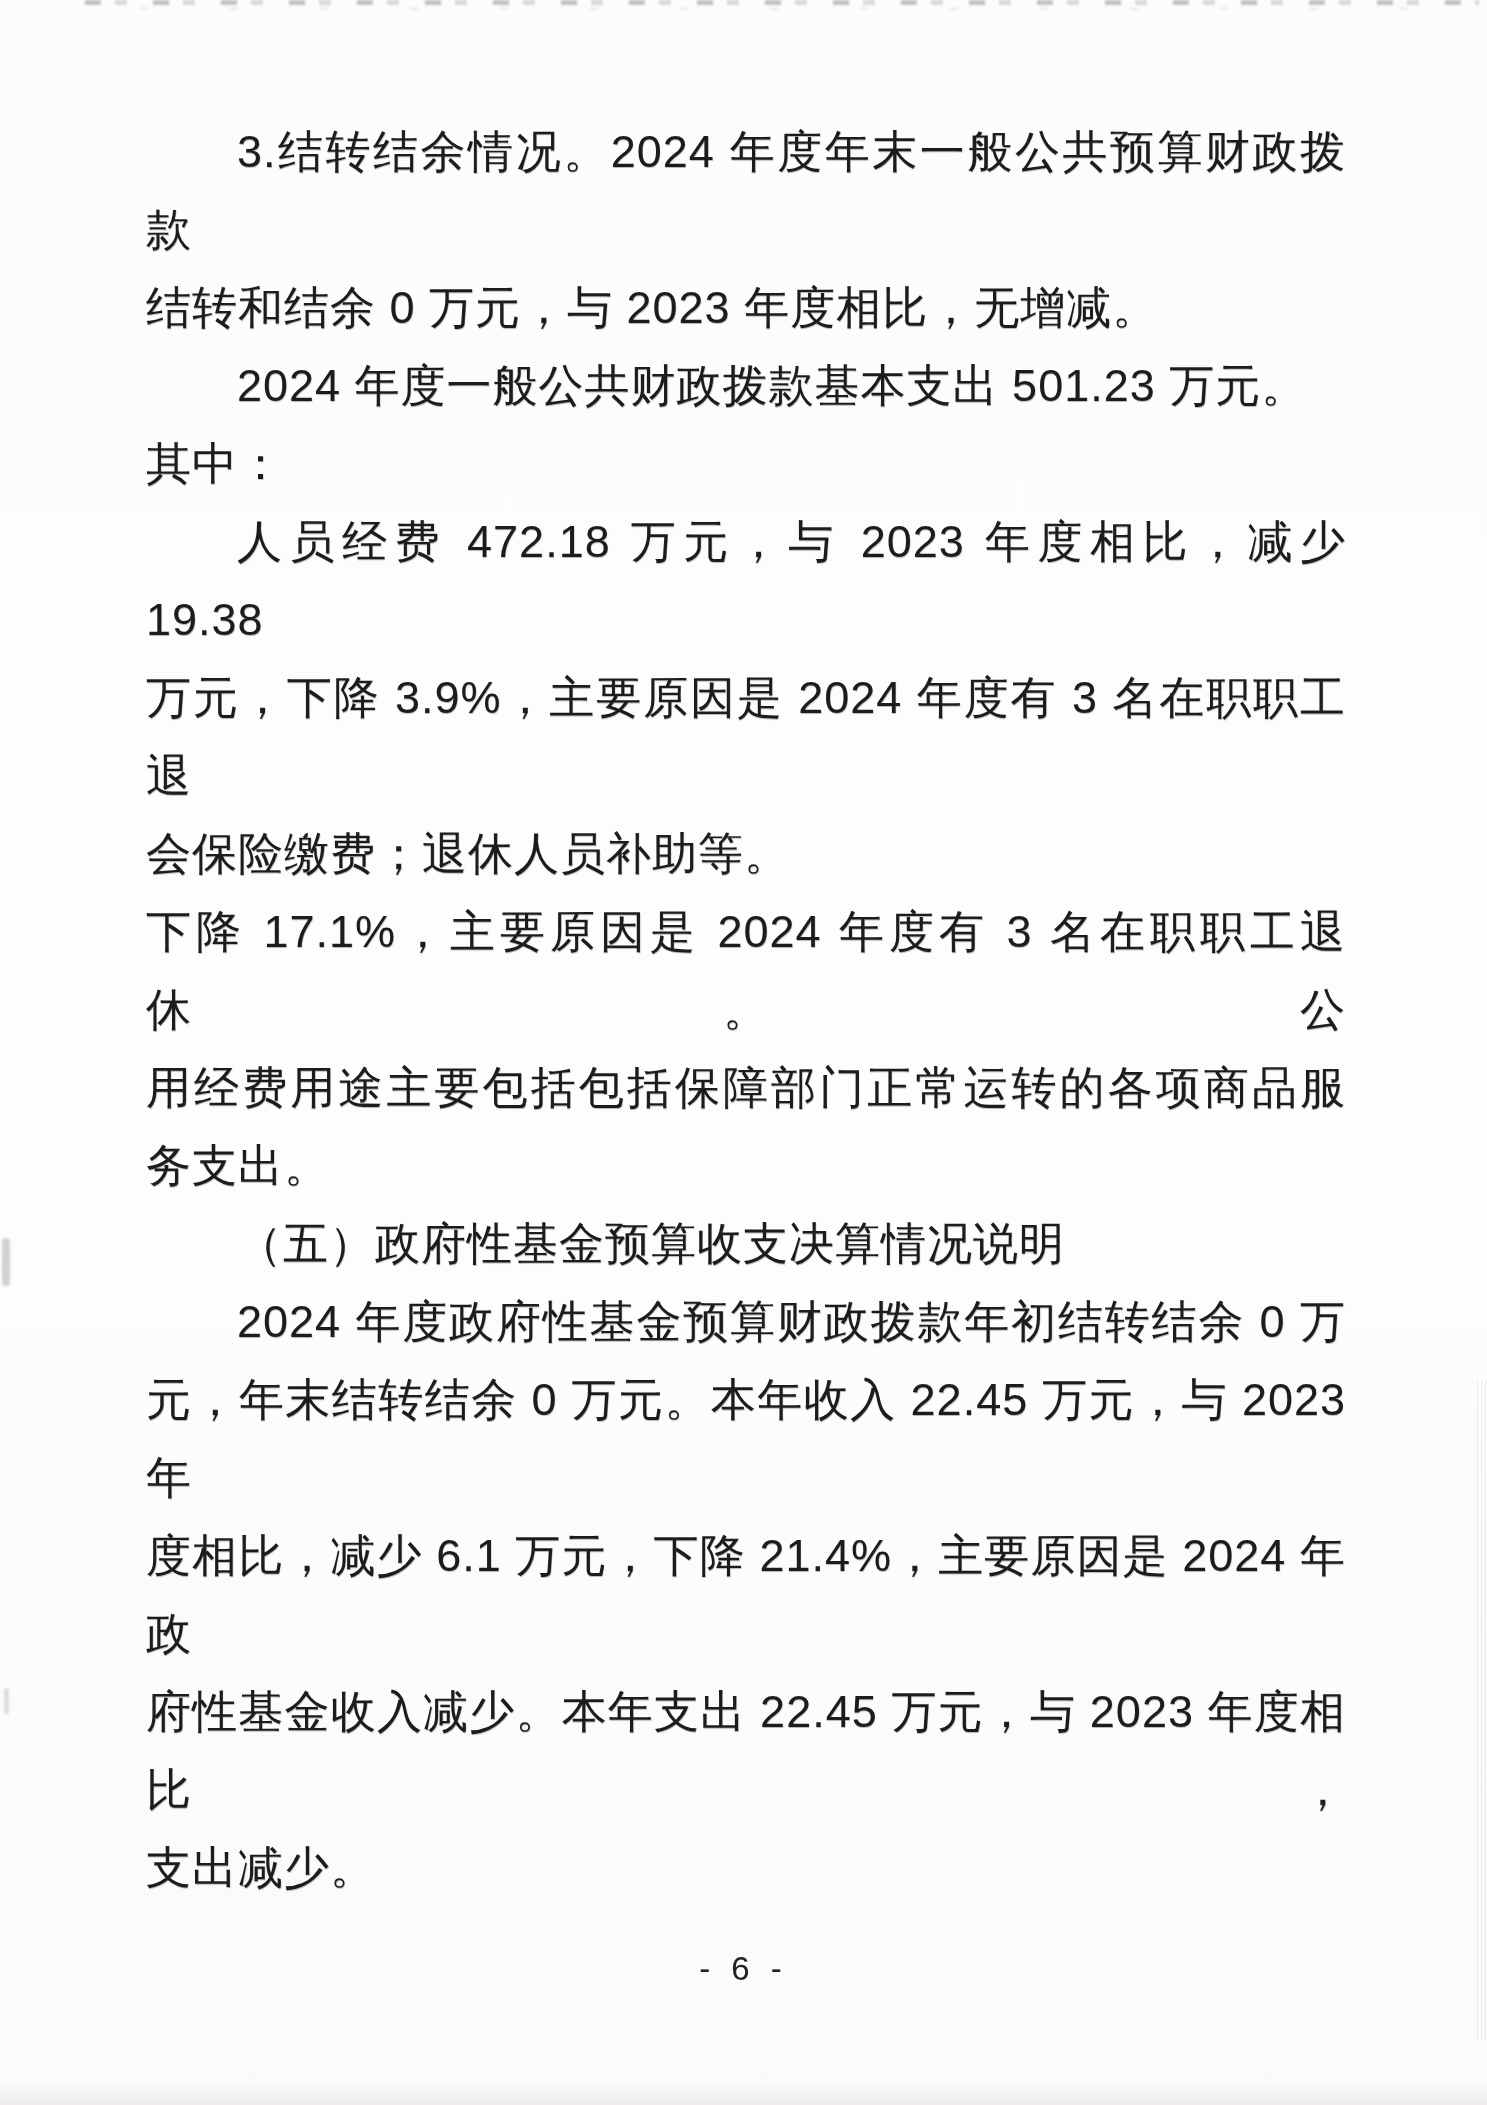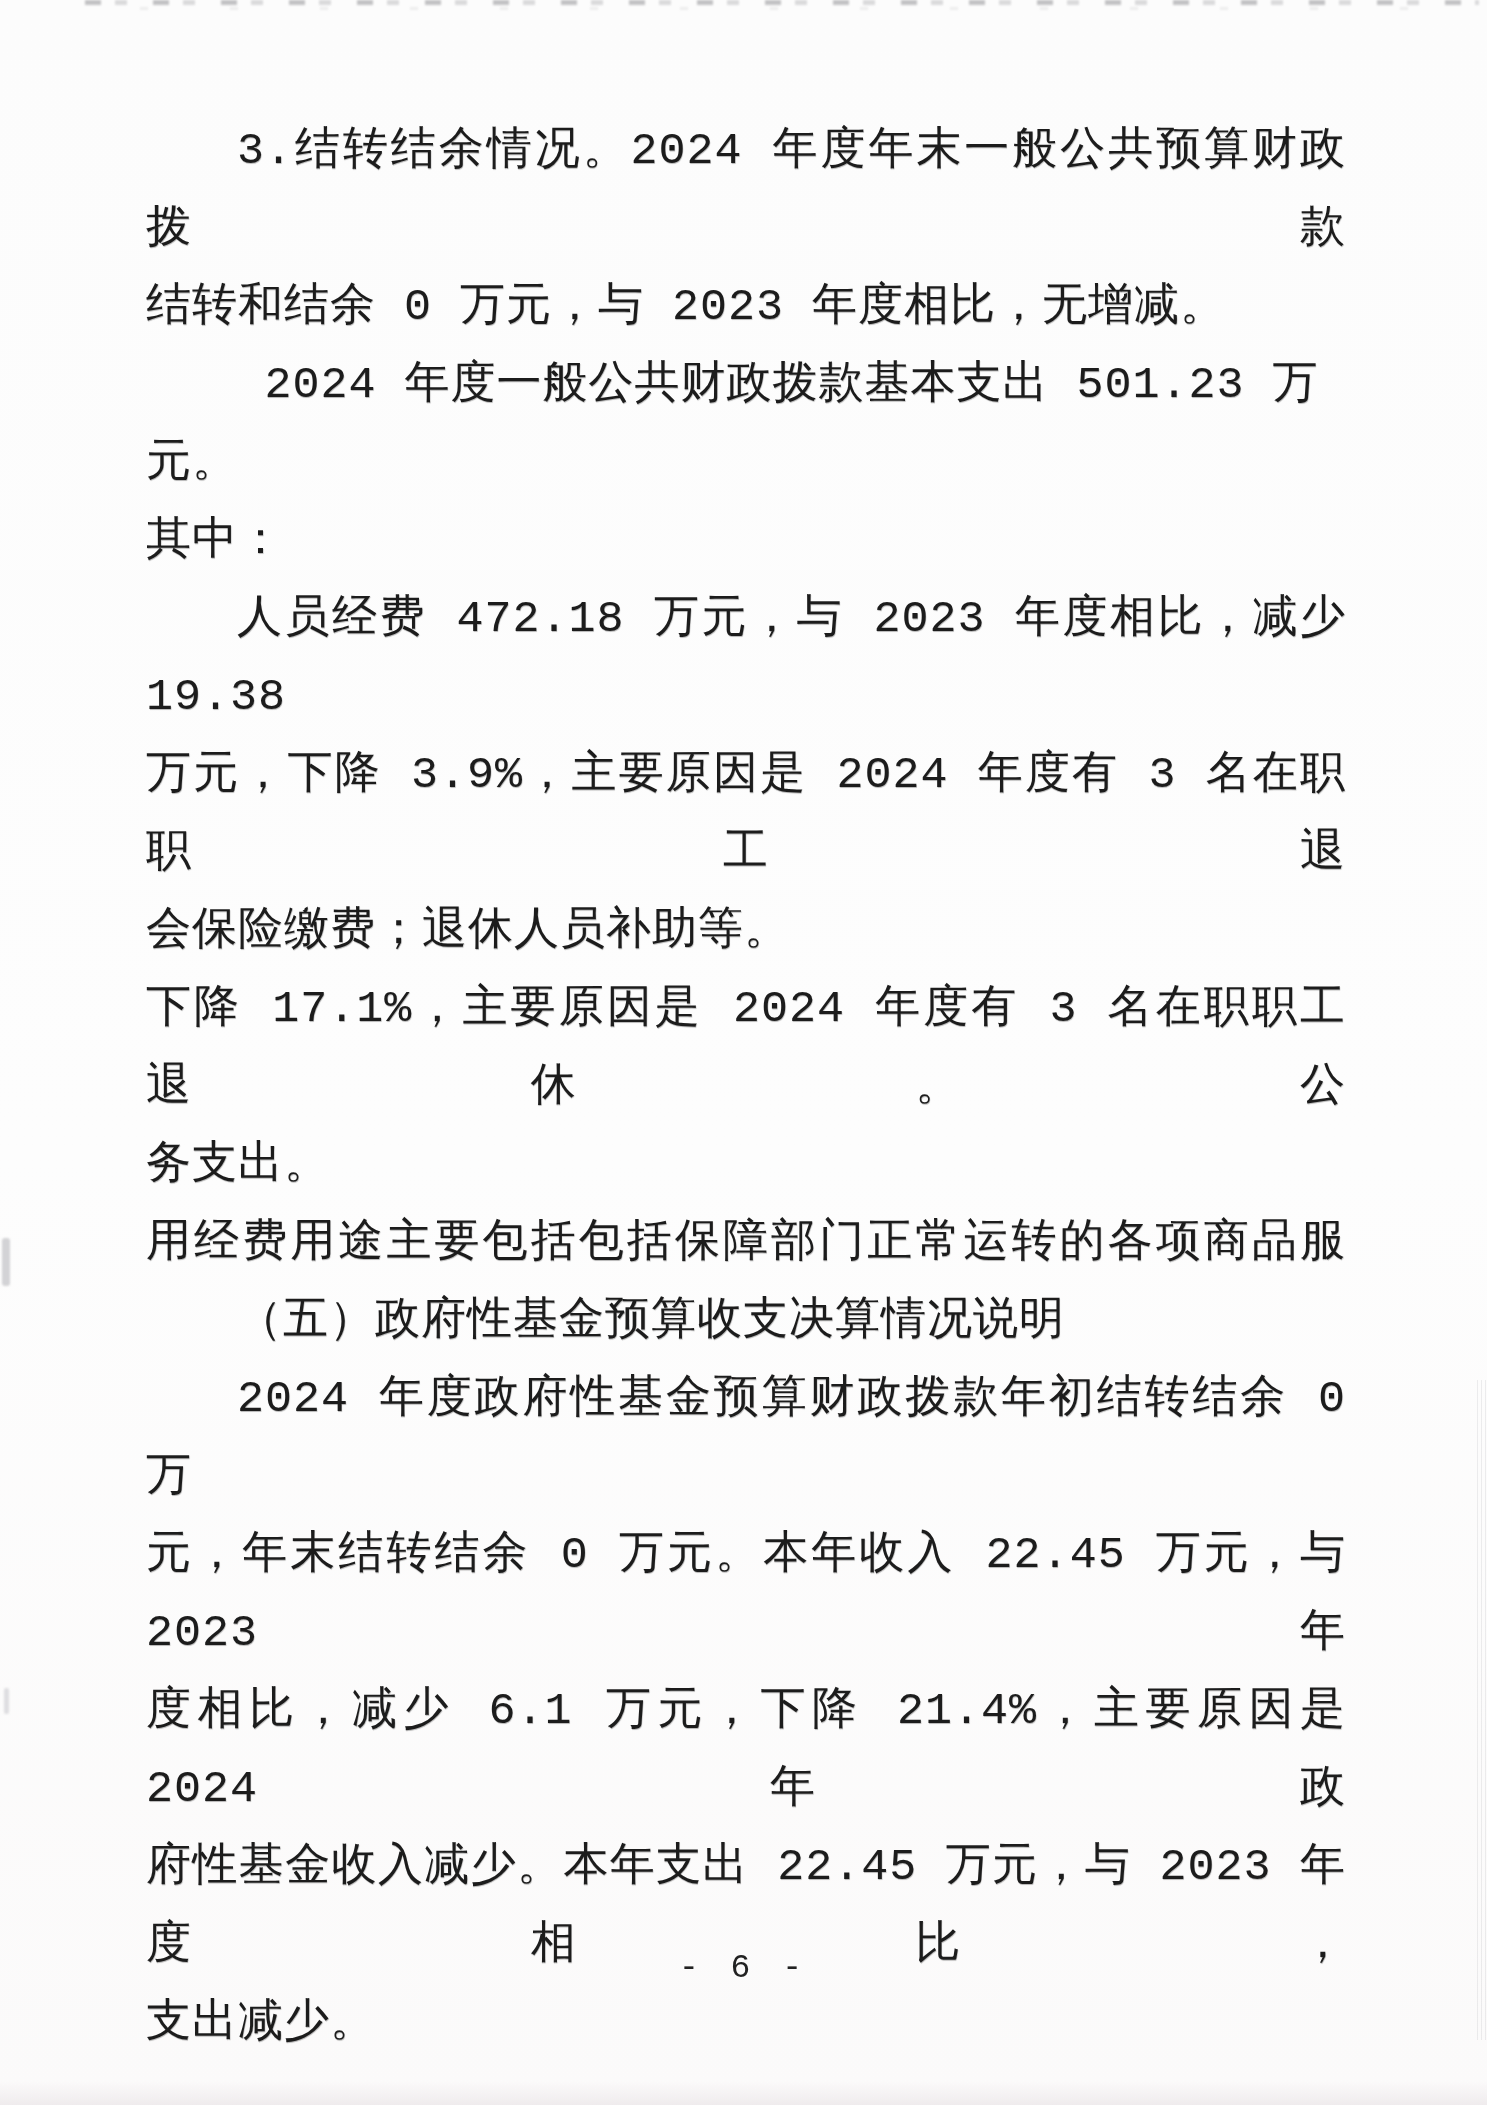--- a/index.html
+++ b/index.html
@@ -2,21 +2,21 @@
 <html><head>
 <meta charset="utf-8">
 <style>
   html, body { margin: 0; padding: 0; background: #ffffff; }
   .page {
     position: relative;
     width: 1487px;
     height: 2105px;
     overflow: hidden;
     background: linear-gradient(180deg, #fcfcfc 0%, #fdfdfd 55%, #fbfafa 100%);
-    font-family: Liberation Mono, monospace;
+    font-family: Liberation Sans, sans-serif;
     color: #1c1c1c;
   }
   .body-text {
     position: absolute;
     top: 113px;
     left: 146px;
     right: 141px;
     font-size: 45px;
     line-height: 78px;
     letter-spacing: 1px;
@@ -104,22 +104,22 @@
 
   <div class="body-text">
     <div class="line fill indent">3.结转结余情况。2024 年度年末一般公共预算财政拨款</div>
     <div class="line left">结转和结余 0 万元，与 2023 年度相比，无增减。</div>
     <div class="line left indent">2024 年度一般公共财政拨款基本支出 501.23 万元。</div>
     <div class="line left">其中：</div>
     <div class="line fill indent">人员经费 472.18 万元，与 2023 年度相比，减少 19.38</div>
     <div class="line fill">万元，下降 3.9%，主要原因是 2024 年度有 3 名在职职工退</div>
     <div class="line left">会保险缴费；退休人员补助等。</div>
     <div class="line fill">下降 17.1%，主要原因是 2024 年度有 3 名在职职工退休。公</div>
+    <div class="line fill">用经费用途主要包括包括保障部门正常运转的各项商品服</div>
     <div class="line left">务支出。</div>
-    <div class="line fill">用经费用途主要包括包括保障部门正常运转的各项商品服</div>
     <div class="line left indent">（五）政府性基金预算收支决算情况说明</div>
     <div class="line fill indent">2024 年度政府性基金预算财政拨款年初结转结余 0 万</div>
     <div class="line fill">元，年末结转结余 0 万元。本年收入 22.45 万元，与 2023 年</div>
     <div class="line fill">度相比，减少 6.1 万元，下降 21.4%，主要原因是 2024 年政</div>
     <div class="line fill">府性基金收入减少。本年支出 22.45 万元，与 2023 年度相比，</div>
     <div class="line left">支出减少。</div>
 
   </div>
 
   <div class="footer">- 6 -</div>

